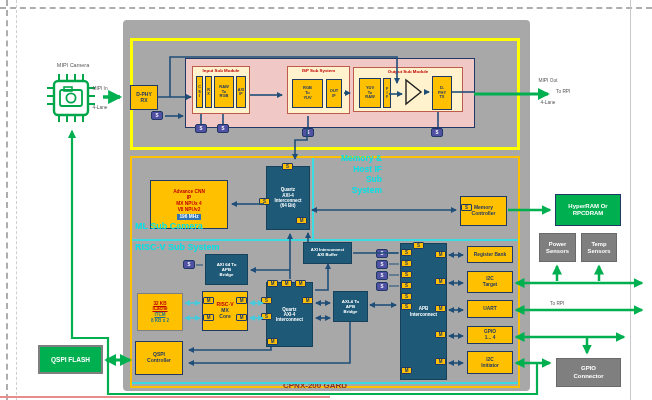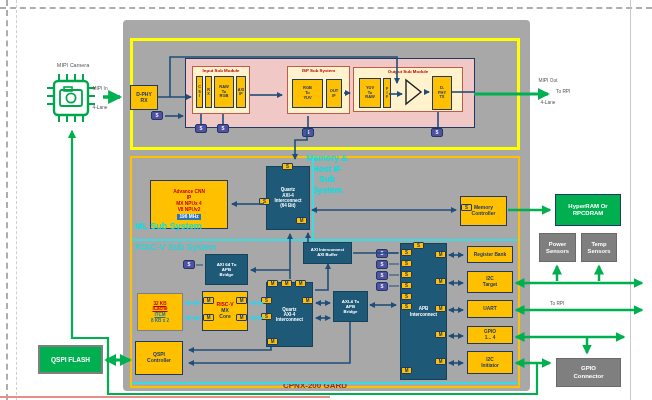--- a/index.html
+++ b/index.html
@@ -39,26 +39,26 @@
   <div class="abs" style="left:6px;top:0;width:0;height:400px;border-left:2px dashed #ADADAD;z-index:0;"></div>
   <div class="abs" style="left:16px;top:0;width:0;height:400px;border-left:1px dashed #CFCFCF;z-index:0;"></div>
   <div class="abs" style="left:630px;top:0;width:0;height:400px;border-left:1px solid #C9C9C9;z-index:0;"></div>
   <div class="abs" style="left:0;top:396px;width:330px;height:2px;background:#E98C8C;z-index:0;"></div>
 
   <div class="abs" style="left:123px;top:20px;width:407px;height:371px;background:#A8A8A8;border-radius:4px;z-index:1;"></div>
   <div class="abs" style="left:130px;top:38px;width:390px;height:112px;border:3px solid #FFFF00;box-sizing:border-box;z-index:2;"></div>
   <div class="abs" style="left:130px;top:156px;width:390px;height:232px;border:2.5px solid #FFC000;box-sizing:border-box;z-index:2;"></div>
   <div class="abs" style="left:185px;top:58px;width:290px;height:70px;background:#F0C9C7;border:1.8px solid #203864;box-sizing:border-box;z-index:2;"></div>
 
-  <div class="lbl" style="left:296px;top:153px;width:62px;text-align:center;color:#00E0E6;font-weight:bold;font-size:8.5px;line-height:1.25;">Memory &amp;
+  <div class="lbl" style="left:312px;top:153px;width:62px;text-align:right;color:#00E0E6;font-weight:bold;font-size:8.5px;line-height:1.25;padding-left:8px;">Memory &amp;
 Host IF
 Sub
 System</div>
-  <div class="lbl" style="left:135px;top:221px;color:#00E0E6;font-weight:bold;font-size:9px;">ML Sub System</div>
-  <div class="lbl" style="left:135px;top:242px;color:#00E0E6;font-weight:normal;font-size:9px;">RISC-V Sub System</div>
+  <div class="lbl" style="left:135px;top:221px;color:#00E0E6;font-weight:bold;font-size:9px;">ML Sub Camera</div>
+  <div class="lbl" style="left:135px;top:242px;color:#00E0E6;font-weight:bold;font-size:9px;">RISC-V Sub System</div>
   <div class="lbl" style="left:245px;top:381px;width:140px;text-align:center;color:#8A3324;font-weight:bold;font-size:8px;">CPNX-200 GARD</div>
 
   <div class="lbl" style="left:42px;top:62px;width:62px;text-align:center;color:#595959;font-size:5.5px;">MIPI Camera</div>
   <div class="abs" style="left:45px;top:72px;width:56px;height:52px;z-index:3;">
     <svg width="56" height="52" viewBox="0 0 56 52">
       <g stroke="#00A64A" stroke-width="2" fill="none">
         <line x1="14" y1="2" x2="14" y2="9"></line>
           <line x1="22" y1="2" x2="22" y2="9"></line>
           <line x1="30" y1="2" x2="30" y2="9"></line>
           <line x1="38" y1="2" x2="38" y2="9"></line>

